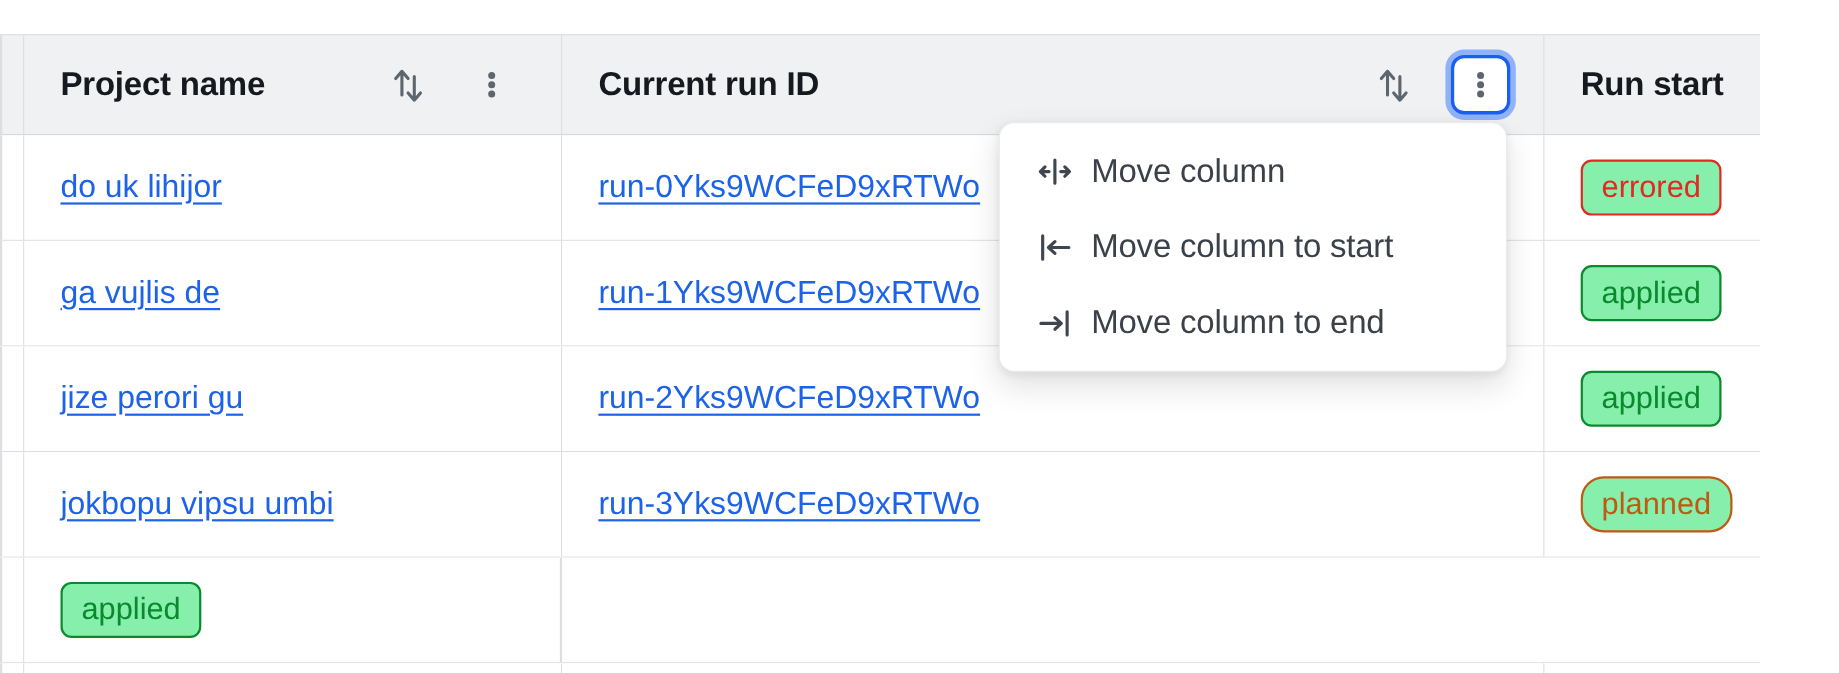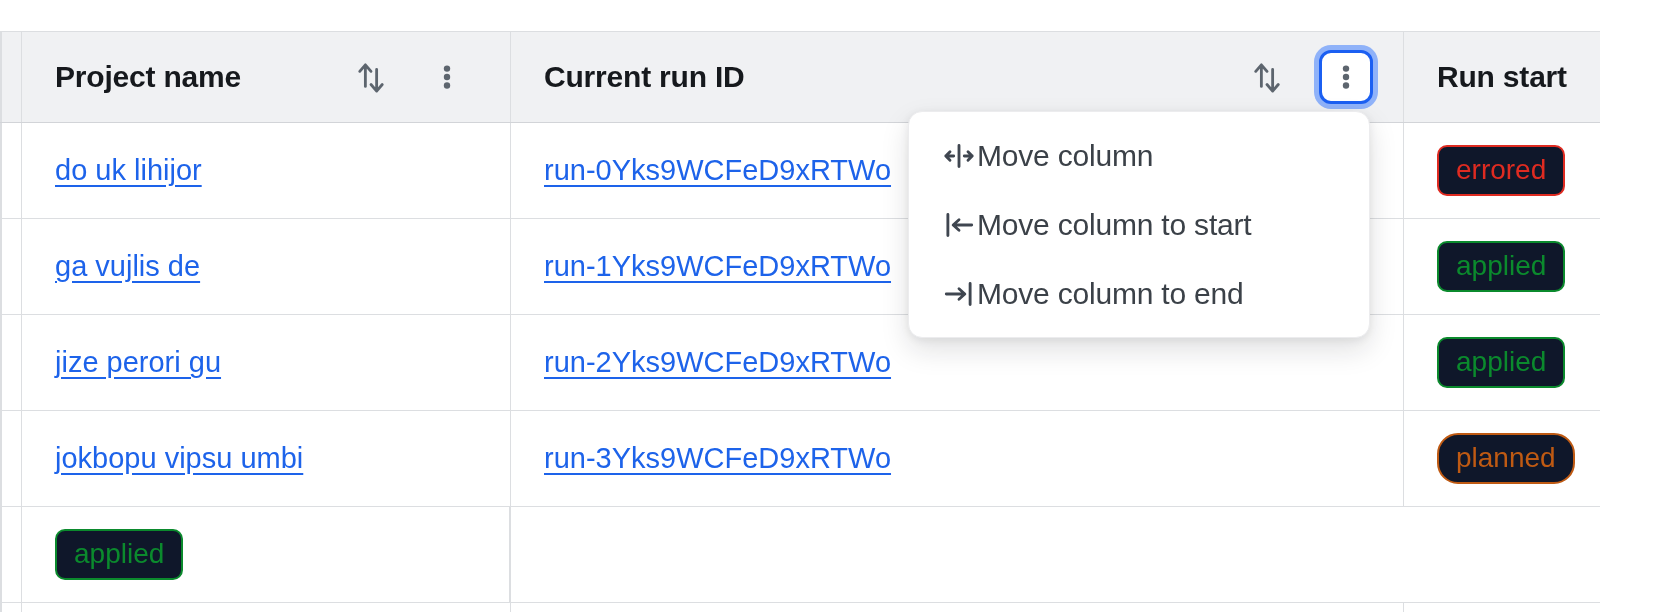--- a/index.html
+++ b/index.html
@@ -23,28 +23,28 @@
   .iconbtn { background:none; border:none; display:flex; align-items:center; justify-content:center;
              width:54px; height:54px; cursor:pointer; }
   .kebab-focused { background:#fff; border:3px solid var(--focus-ring-blue); border-radius:12px;
                    box-shadow:0 0 0 5px var(--focus-halo-blue); }
 
   .tr { height:96px; border-bottom:1px solid var(--border-gray); background:#fff; }
   .tr .cell { height:100%; }
   a.link { font-size:29px; color:var(--link-blue); text-decoration:underline;
            text-underline-offset:5px; cursor:pointer; }
   .badge { display:inline-block; font-size:28px; line-height:1; padding:9px 17px 10px;
-           border:2px solid; border-radius:10px; background:#0f172a; }
+           border:2px solid; border-radius:10px; background:#86efac; }
   .sliver { height:9px; background:#fff; }
 
   
   .menu { position:absolute; left:908px; top:111px; width:462px; background:#fff;
           border:1px solid #ececee; border-radius:14px; padding:9px 0;
           box-shadow:0 12px 28px rgba(20,24,32,.13), 0 2px 8px rgba(20,24,32,.07); z-index:10; }
-  .menu-item { display:flex; align-items:center; height:69px; padding:0 32px;
+  .menu-item { display:flex; align-items:center; gap:15px; height:69px; padding:0 32px;
                font-size:30px; color:var(--menu-text); cursor:pointer; letter-spacing:-0.2px; }
   .menu-item svg { flex:0 0 auto; }
 
   svg .s { stroke:var(--icon-gray); stroke-width:3; fill:none; stroke-linecap:round; stroke-linejoin:round; }
   svg .m { stroke:var(--menu-icon); stroke-width:2.7; fill:none; stroke-linecap:round; stroke-linejoin:round; }
   svg .dot { fill:var(--icon-gray); }
 </style>
 </head>
 <body>
 

